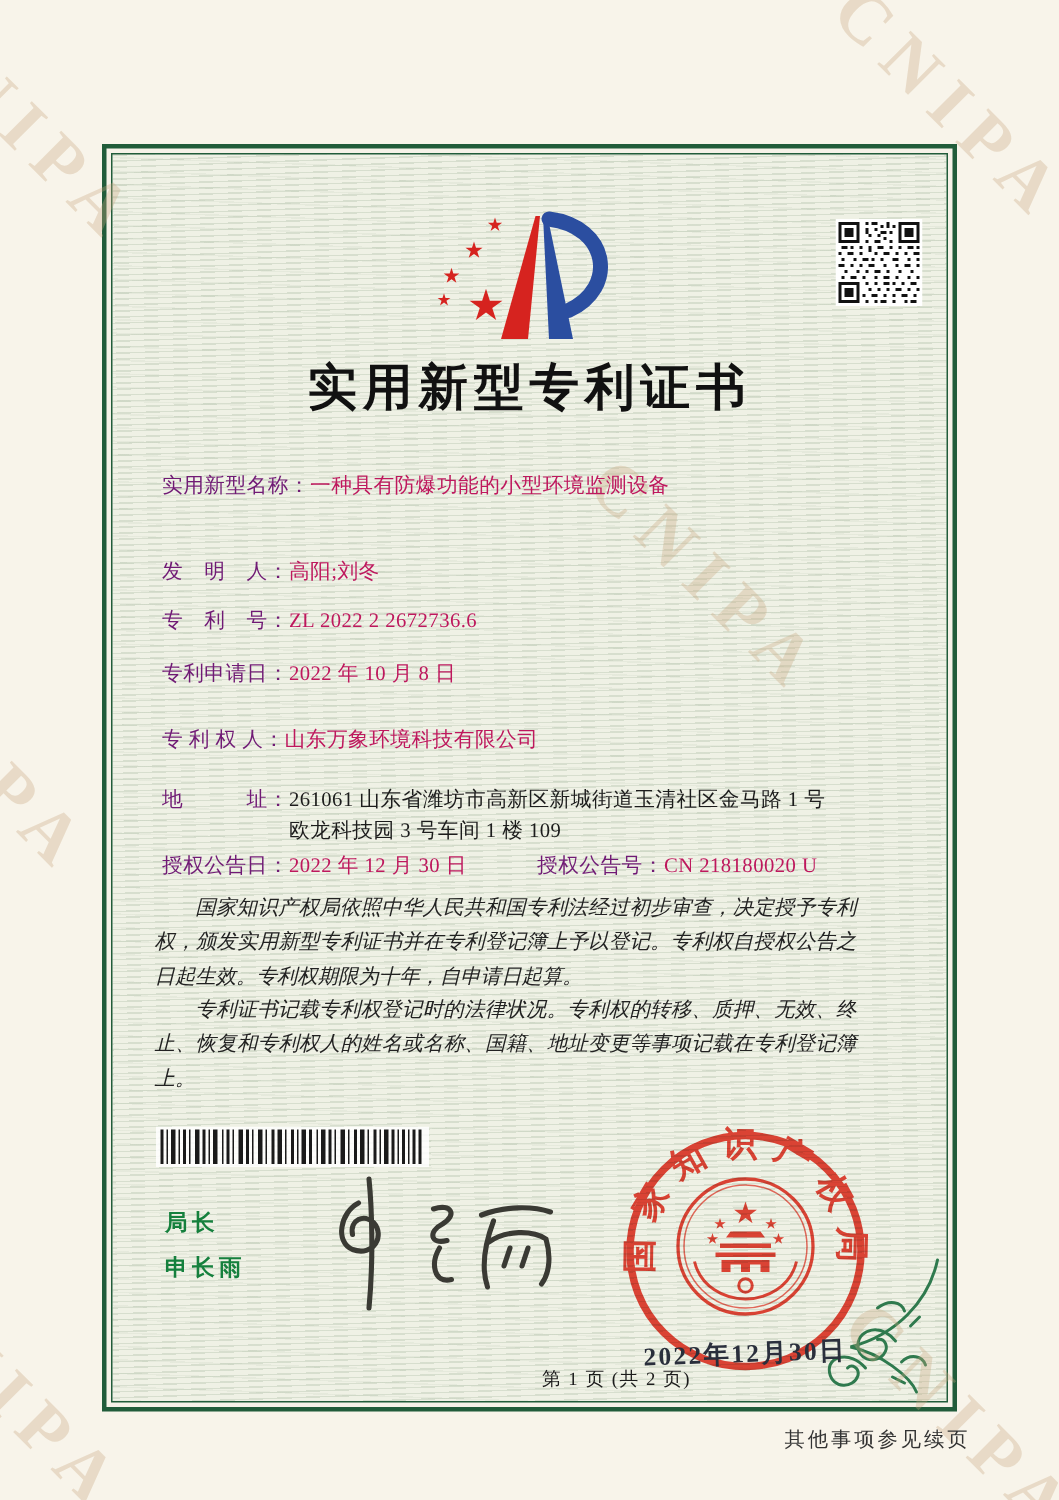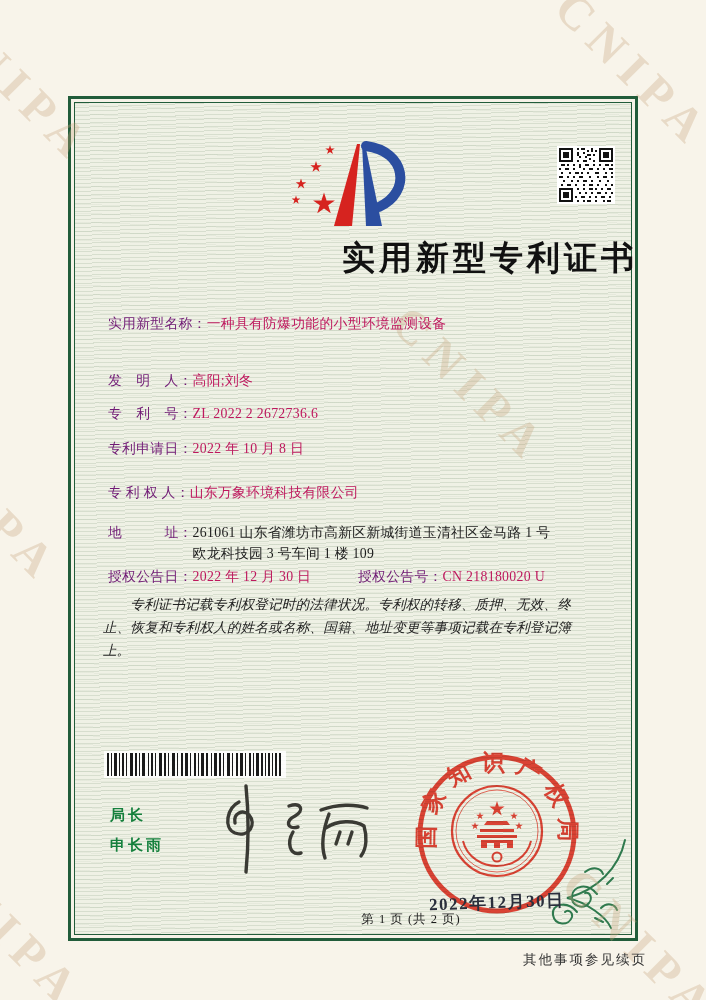--- a/index.html
+++ b/index.html
@@ -22,21 +22,21 @@
   }
   .frame-inner{
     position:absolute;inset:3px;border:1px solid #215c3a;
     background-color:#eff1e5;
     background-image:
       repeating-linear-gradient(178deg, rgba(146,168,140,.26) 0px, rgba(146,168,140,.26) 1px, transparent 1px, transparent 4px),
       repeating-linear-gradient(2deg, rgba(146,168,140,.10) 0px, rgba(146,168,140,.10) 1px, transparent 1px, transparent 9px);
   }
   .abs{position:absolute;z-index:3;}
   .cert-no{left:100px;top:139px;font-size:15px;letter-spacing:1.5px;}
-  .title{left:68px;top:236px;width:570px;text-align:right;font-size:33px;font-weight:700;letter-spacing:4px;color:#111;}
+  .title{left:68px;top:236px;width:570px;text-align:center;font-size:33px;font-weight:700;letter-spacing:4px;color:#111;}
   .row{left:108px;width:478px;font-size:13.8px;letter-spacing:.3px;line-height:1.5;}
   .row .lbl{color:#701a75;}
   .row .val{color:#be185d;}
   .row .pair2{position:absolute;left:250px;top:0;}
   .addr-val{display:inline-block;vertical-align:top;}
   .body-text{left:103px;top:594px;width:468px;font-size:13.6px;line-height:1.68;text-align:justify;font-style:italic;color:#222;}
   .body-text p{margin:0;text-indent:2em;}
   .signoff{font-size:15px;font-weight:600;letter-spacing:3px;color:#15803d;}
   .page-info{left:68px;top:911px;width:654px;text-align:center;font-size:12.5px;letter-spacing:1px;margin-left:16px;}
   .continuation{left:0;top:951px;width:647px;text-align:right;font-size:13.5px;letter-spacing:2px;color:#333;}
@@ -139,20 +139,21 @@
     <span class="lbl" style="vertical-align:top">地　　　址：</span><span class="addr-val"><span>261061 山东省潍坊市高新区新城街道玉清社区金马路 1 号</span><br><span>欧龙科技园 3 号车间 1 楼 109</span></span>
   </div>
   <div class="abs row" style="top:567px">
     <span class="lbl">授权公告日：</span><span class="val">2022 年 12 月 30 日</span>
     <span class="pair2">
       <span class="lbl">授权公告号：</span><span class="val">CN 218180020 U</span>
     </span>
   </div>
 
   <div class="abs body-text">
+    <p>国家知识产权局依照中华人民共和国专利法经过初步审查，决定授予专利权，颁发实用新型专利证书并在专利登记簿上予以登记。专利权自授权公告之日起生效。专利权期限为十年，自申请日起算。</p>
     <p>专利证书记载专利权登记时的法律状况。专利权的转移、质押、无效、终止、恢复和专利权人的姓名或名称、国籍、地址变更等事项记载在专利登记簿上。</p>
   </div>
 
   <svg class="abs" style="left:104px;top:751px" width="182" height="27" viewBox="0 0 182 27">
     <rect x="0" y="0" width="182" height="27" fill="rgba(255,255,255,.85)"></rect>
     <g fill="#1a1a1a">
       <path d="M3,2h2v23h-2z M7,2h1v23h-1z M10,2h3v23h-3z M15,2h1v23h-1z M18,2h2v23h-2z M22,2h1v23h-1z M26,2h3v23h-3z M31,2h2v23h-2z M35,2h1v23h-1z M38,2h3v23h-3z M44,2h1v23h-1z M47,2h2v23h-2z M51,2h1v23h-1z M55,2h3v23h-3z M60,2h2v23h-2z M64,2h1v23h-1z M68,2h3v23h-3z M73,2h1v23h-1z M77,2h2v23h-2z M81,2h3v23h-3z M86,2h1v23h-1z M90,2h2v23h-2z M94,2h1v23h-1z M97,2h3v23h-3z M102,2h2v23h-2z M107,2h1v23h-1z M110,2h3v23h-3z M115,2h2v23h-2z M119,2h1v23h-1z M123,2h3v23h-3z M128,2h1v23h-1z M132,2h2v23h-2z M136,2h3v23h-3z M141,2h1v23h-1z M145,2h2v23h-2z M149,2h1v23h-1z M152,2h3v23h-3z M157,2h2v23h-2z M161,2h1v23h-1z M164,2h2v23h-2z M168,2h1v23h-1z M171,2h2v23h-2z M175,2h2v23h-2z"></path>
     </g>
   </svg>
 

